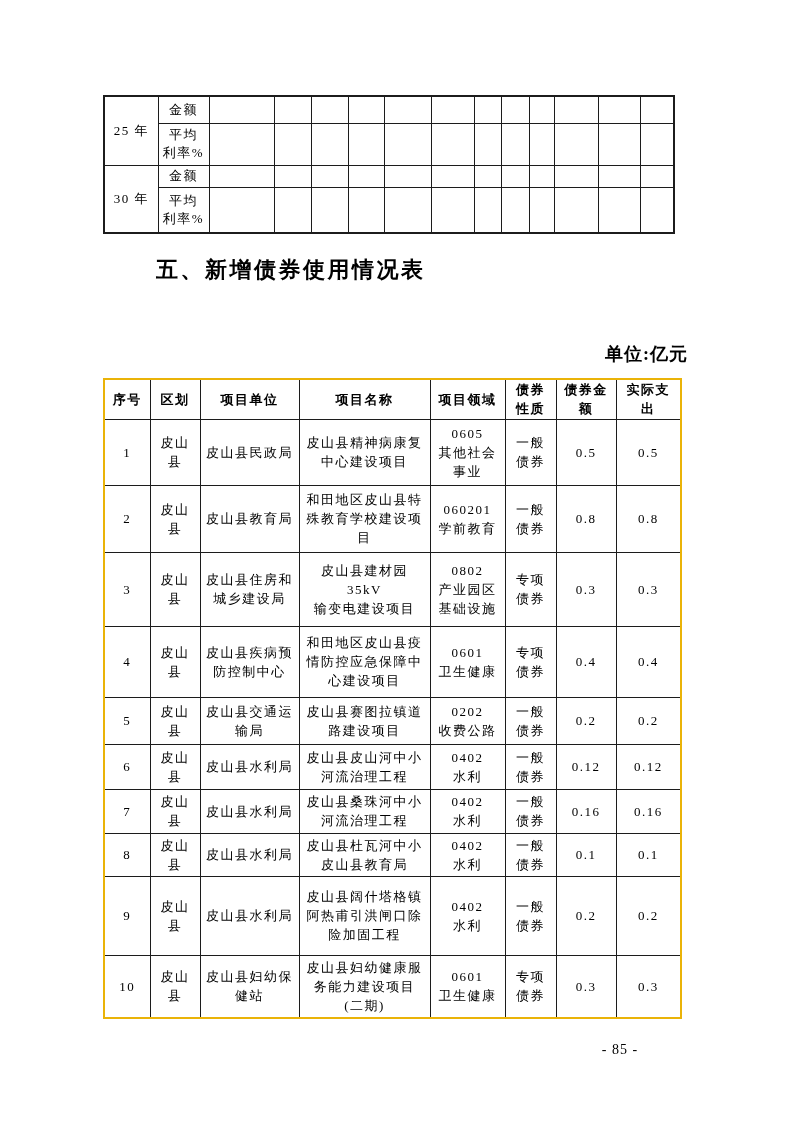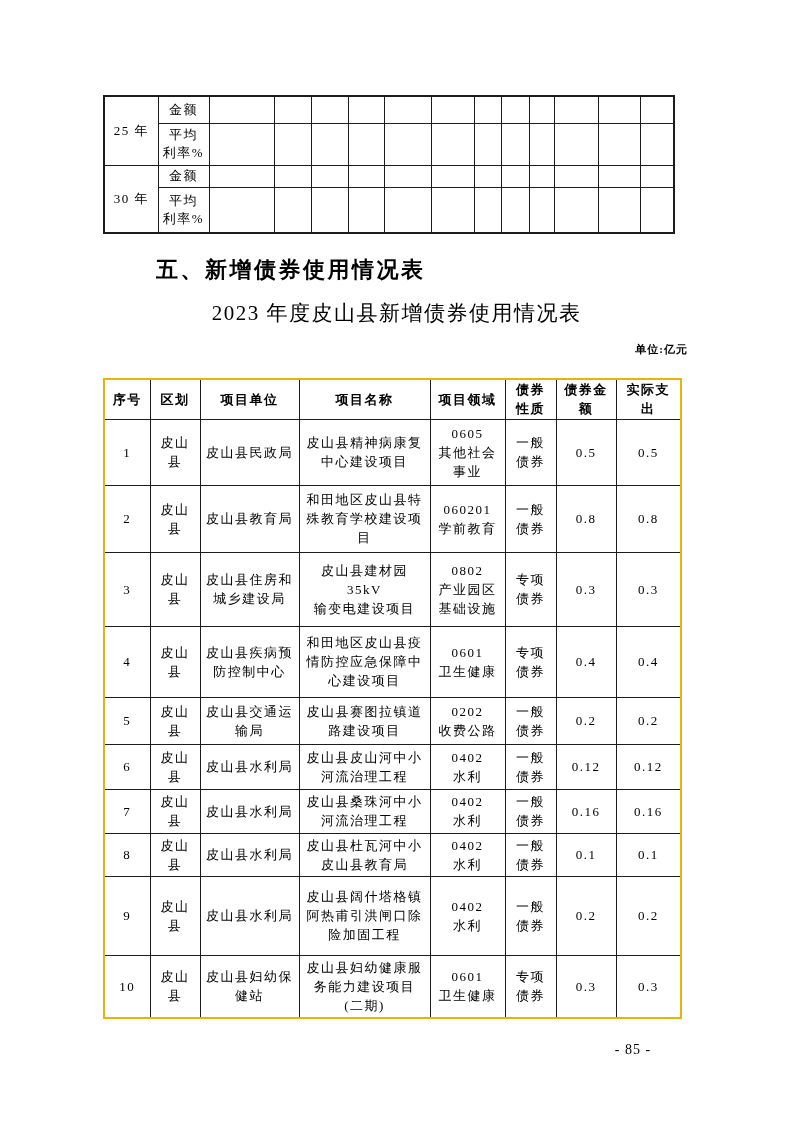--- a/index.html
+++ b/index.html
@@ -30,27 +30,27 @@
   .section-heading{
     position:absolute;left:156px;top:255px;
     font-size:22px;font-weight:bold;letter-spacing:2.5px;
   }
   .table-title{
     position:absolute;left:0;top:299px;width:793px;
     text-align:center;font-size:21px;letter-spacing:1.5px;
   }
   .unit-label{
     position:absolute;left:103px;top:342px;width:585px;
-    text-align:right;font-size:11px;font-weight:bold;letter-spacing:1px;
+    text-align:right;font-size:18px;font-weight:bold;letter-spacing:1px;
   }
   
   .t-bond{left:103px;top:378px;width:577px;border:2px solid #eab308;}
   .t-bond th{font-weight:bold;}
   .page-number{
-    position:absolute;left:573px;top:1042px;width:120px;
+    position:absolute;left:560px;top:1042px;width:120px;
     text-align:center;font-size:14px;letter-spacing:1px;
   }
 </style>
 </head>
 <body>
 
 <div class="page">
 
   <table class="t-maturity">
     <colgroup>
@@ -131,21 +131,20 @@
           <td></td>
           <td></td>
           <td></td>
           <td></td>
           <td></td>
       </tr>
     </tbody>
   </table>
 
   <div class="section-heading">五、新增债券使用情况表</div>
-  <div class="table-title">2023 年度皮山县新增债券使用情况表</div>
   <div class="unit-label">单位:亿元</div>
 
   <table class="t-bond">
     <colgroup>
       <col style="width:46px">
         <col style="width:50px">
         <col style="width:99px">
         <col style="width:131px">
       <col style="width:75px">
         <col style="width:51px">

